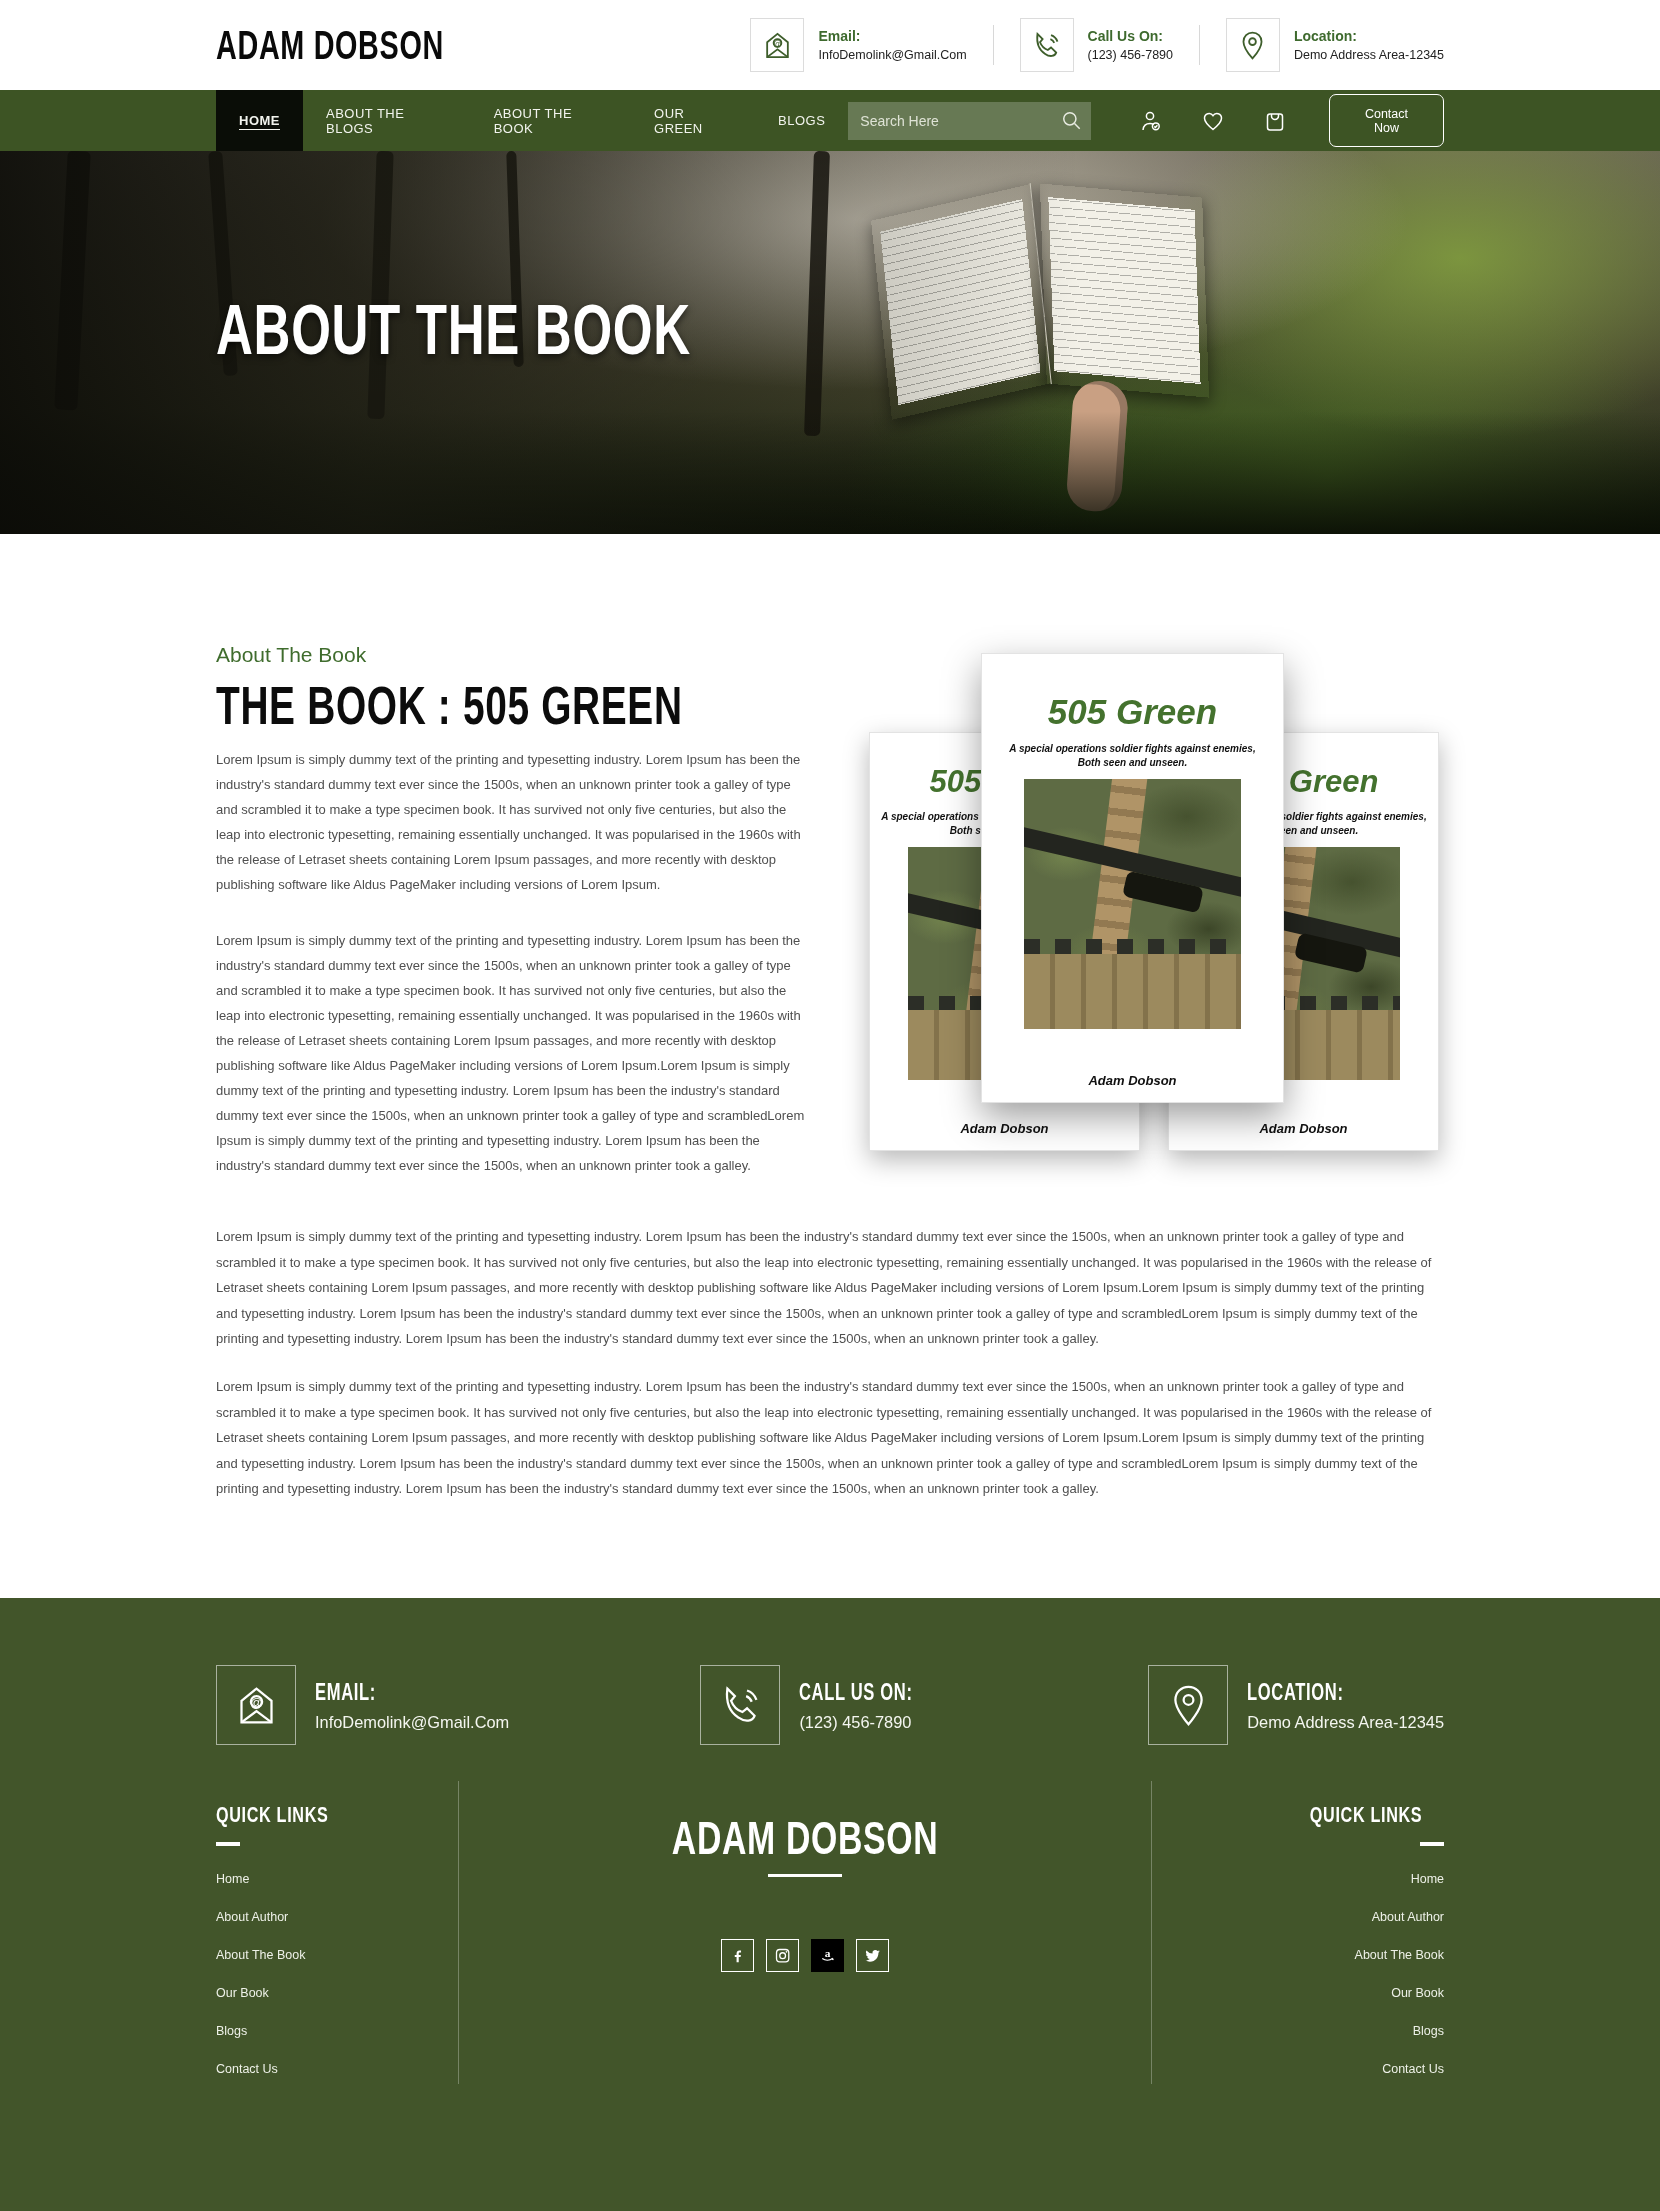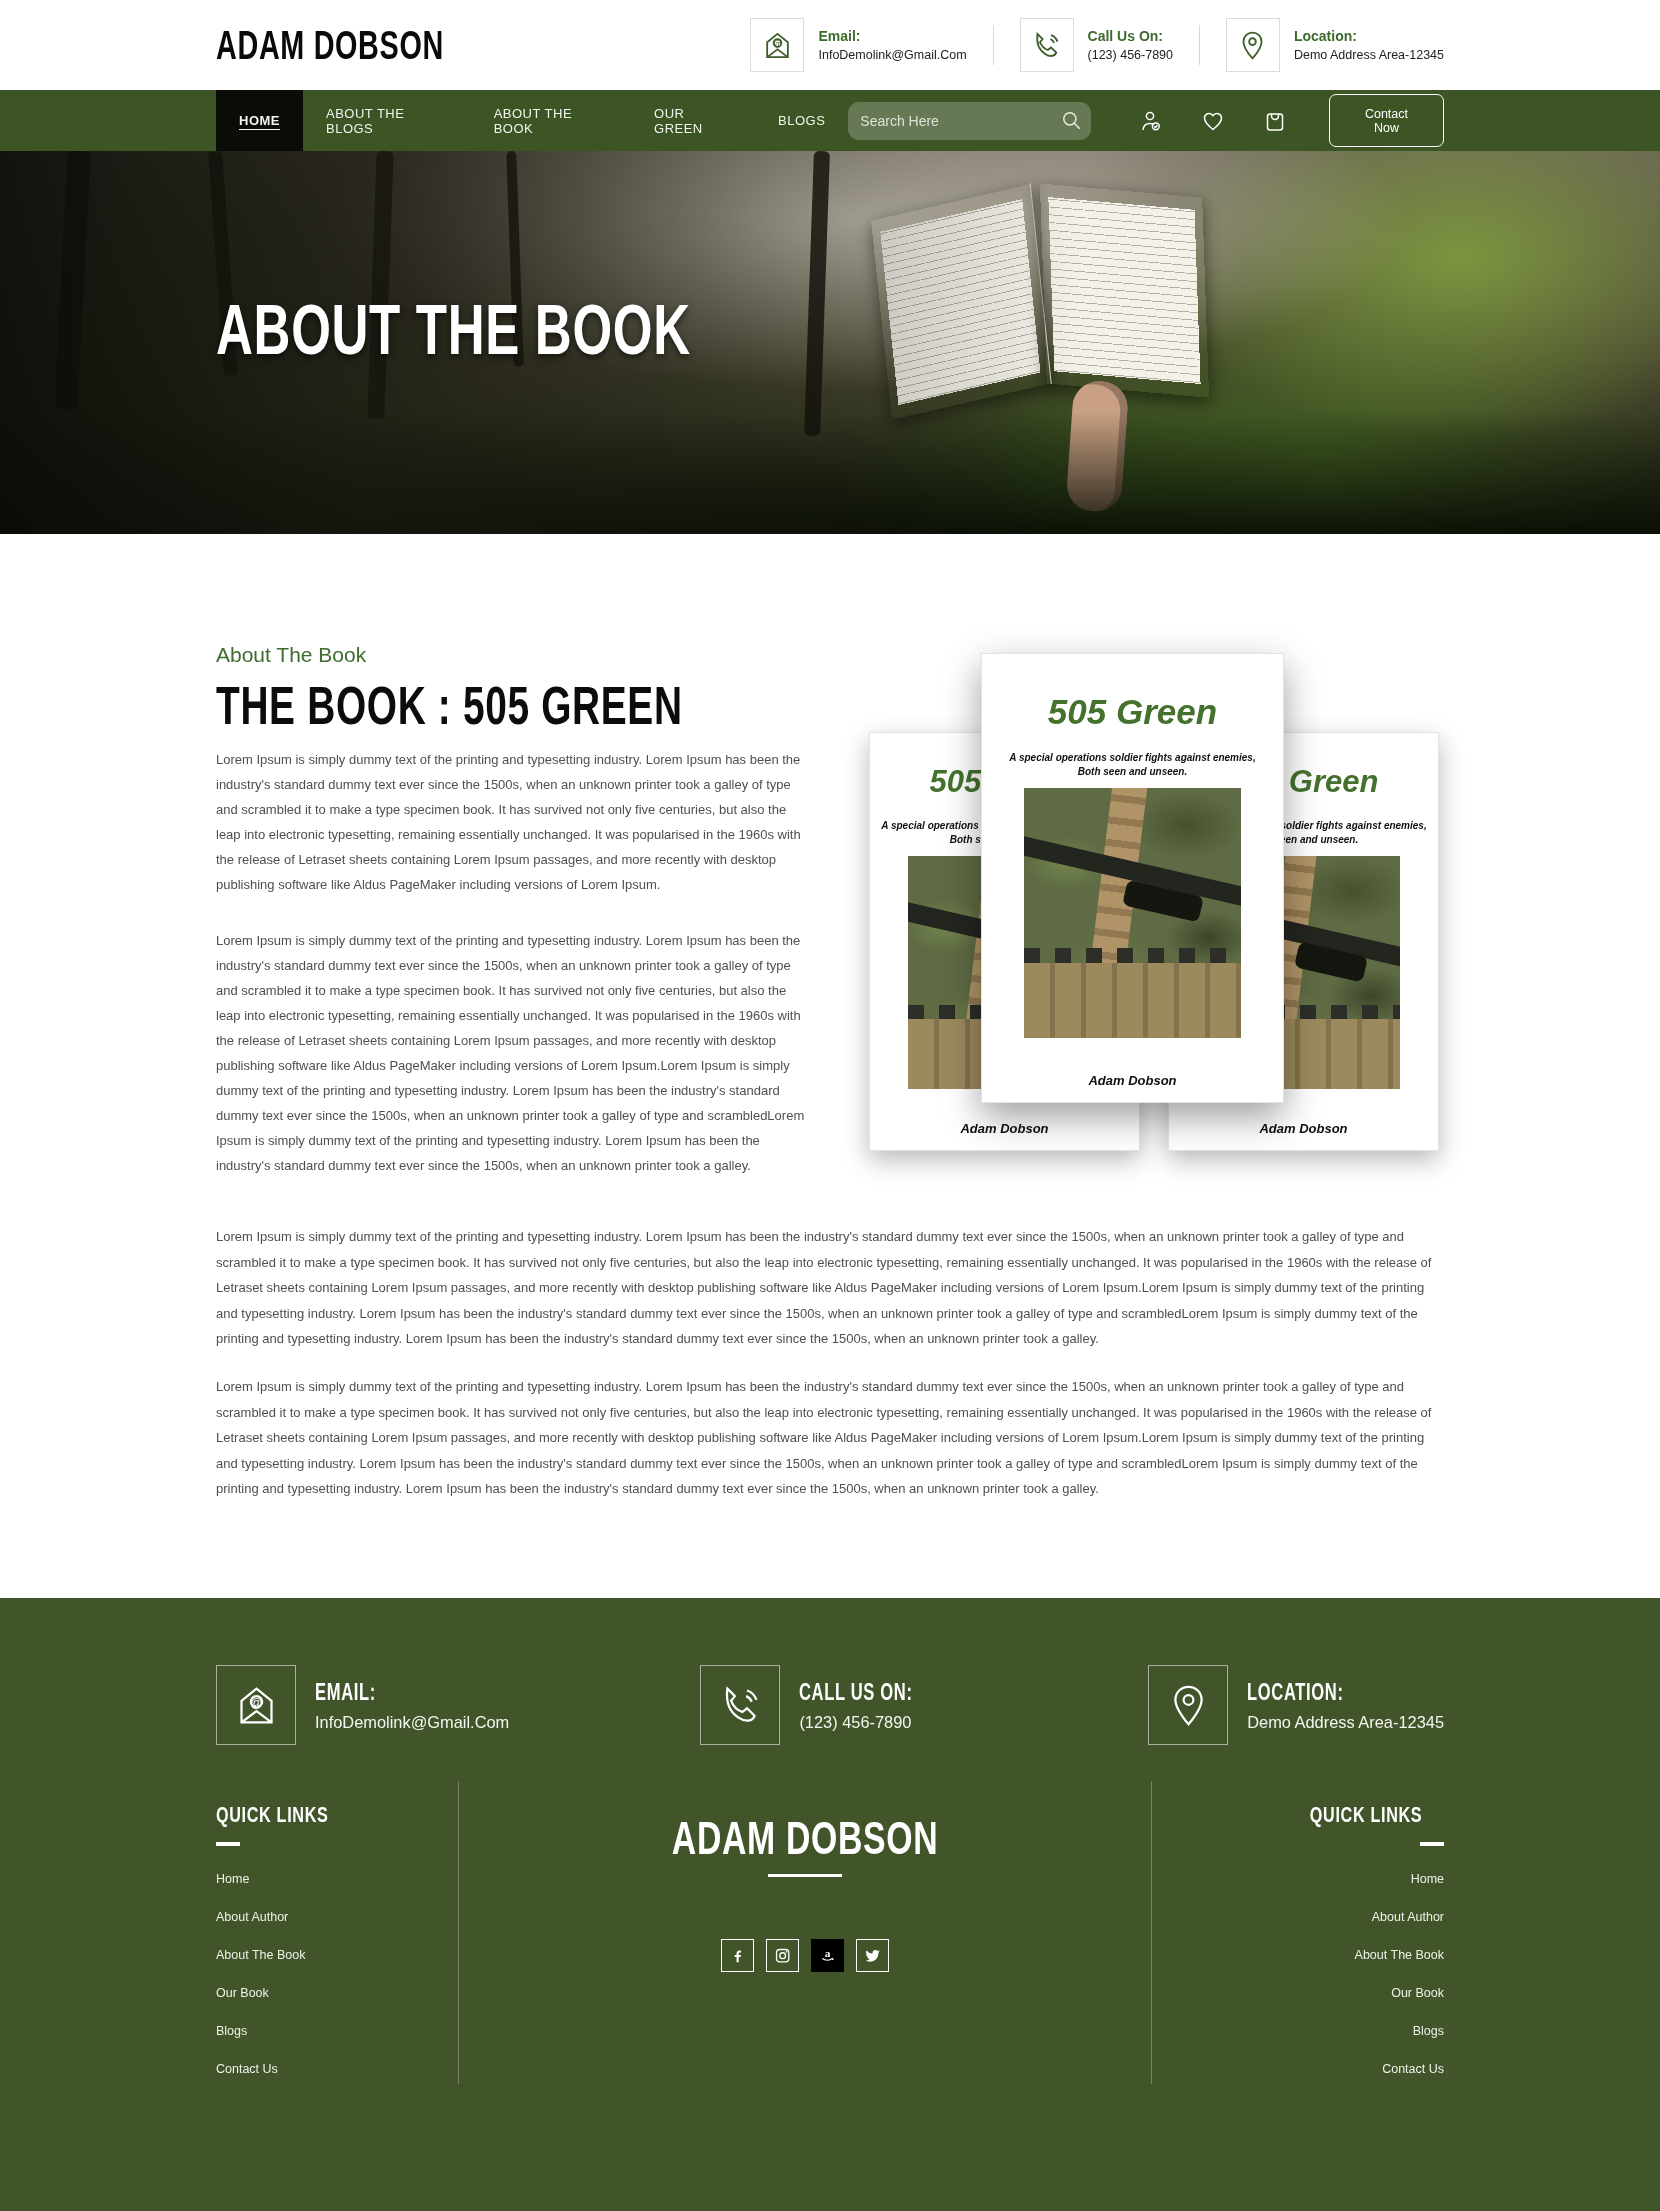--- a/index.html
+++ b/index.html
@@ -47,21 +47,21 @@
   .nav-item {
     display:flex; align-items:center; padding:0 23px;
     font-size:13px; letter-spacing:0.5px; cursor:pointer; color:#f2f4ee;
   }
   .nav-item.active {
     background:#0a0d07; text-decoration:underline; text-underline-offset:4.3px;
     font-weight:bold;
   }
   .search-wrap {
     margin-left:auto; align-self:center; position:relative;
-    width:259px; height:38px; background:rgba(255,255,255,0.22);border-radius:11px;
+    width:259px; height:38px; background:rgba(255,255,255,0.22);
   }
   .search-wrap input {
     width:100%; height:100%; background:transparent; border:none; outline:none;
     color:#f0f2ea; font-size:14px; padding:0 38px 0 12px;
     font-family:"Liberation Sans", sans-serif;
   }
   .search-wrap input::placeholder { color:#dfe3d6; }
   .search-wrap .search-btn {
     position:absolute; right:7px; top:7px; width:24px; height:24px;
     background:transparent; border:none; color:#e8ebe1; cursor:pointer;
@@ -130,21 +130,21 @@
   .book { position:absolute; background:#fff; border:0.9px solid #e3e3e3;
     box-shadow:0 8.6px 24px rgba(0,0,0,0.28); overflow:hidden;font-style:italic; }
   .book.side { top:79px; width:271px; height:419px; }
   .book.left-b { left:0; }
   .book.right-b { left:299px; }
   .book.center-b { left:112px; top:0; width:303px; height:450px; z-index:2;
     box-shadow:0 14px 35px rgba(0,0,0,0.38); }
   .cover-inner { position:absolute; inset:0; display:flex; flex-direction:column; align-items:center; }
   .cover-title { margin-top:38px; color:#44722e; font-weight:bold; font-size:35px; font-family:"Liberation Sans", sans-serif; }
   .book.side .cover-title { margin-top:31px; font-size:31px; }
-  .cover-sub { margin-top:19px; text-align:center; font-weight:bold; font-size:10px; color:#111; line-height:14px; }
+  .cover-sub { margin-top:10px; text-align:center; font-weight:bold; font-size:10px; color:#111; line-height:14px; }
   .cover-img { margin-top:8.6px; width:72%; height:56%; position:relative; overflow:hidden;
     background-color:#5e6b44;
     background-image:
       radial-gradient(61px 39px at 20% 30%, #74854e 0%, rgba(116,133,78,0) 70%),
       radial-gradient(78px 48px at 75% 15%, #46522f 0%, rgba(70,82,47,0) 70%),
       radial-gradient(69px 43px at 40% 70%, #6d7b47 0%, rgba(109,123,71,0) 70%),
       radial-gradient(61px 39px at 85% 60%, #3c4628 0%, rgba(60,70,40,0) 70%),
       radial-gradient(52px 35px at 10% 85%, #525f35 0%, rgba(82,95,53,0) 70%);
   }
   .rifle { position:absolute; left:-6%; top:30%; width:118%; height:19px; background:#23251f;

